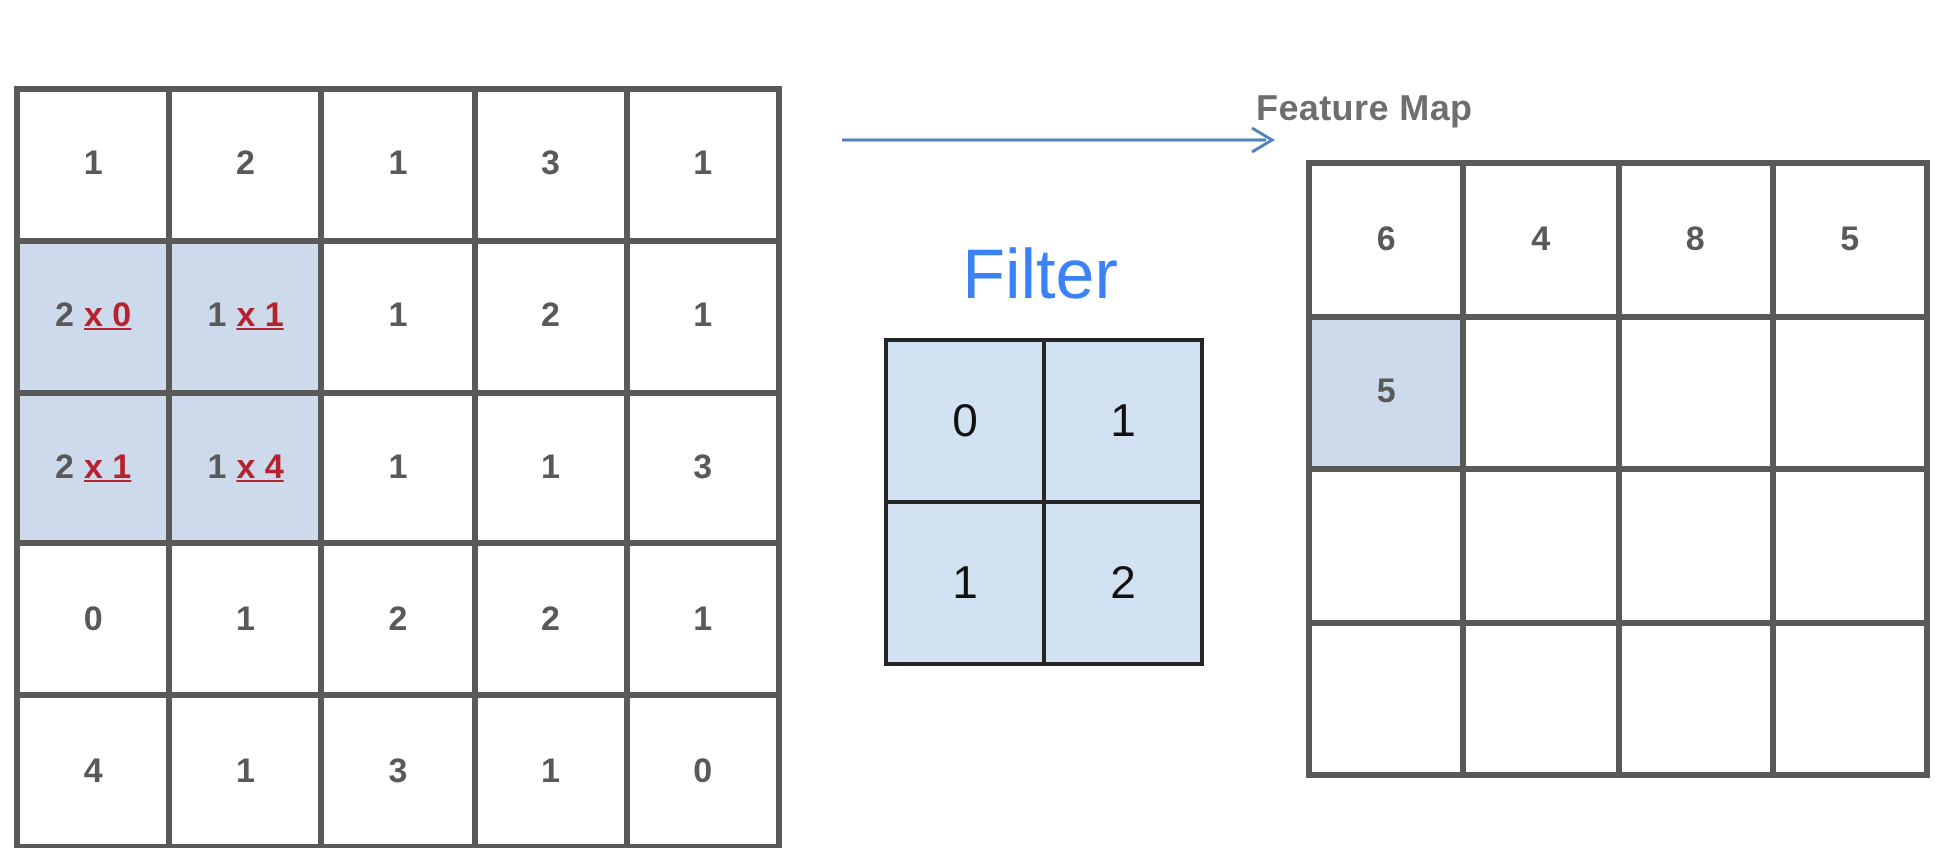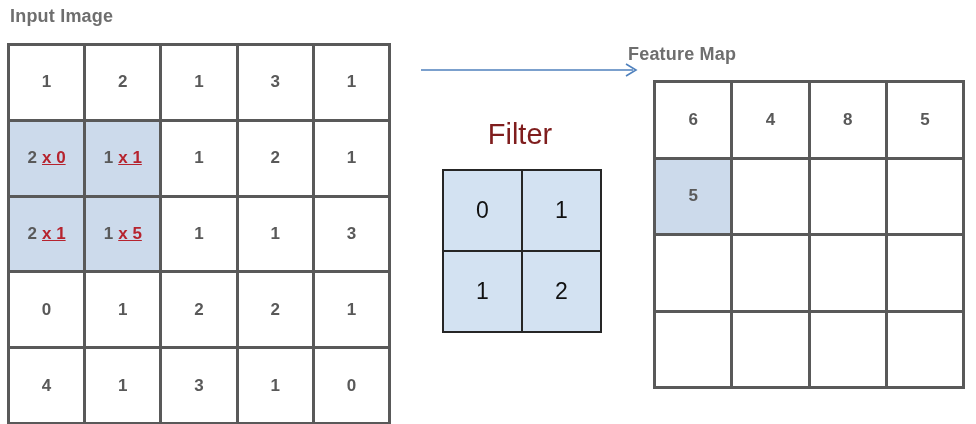--- a/index.html
+++ b/index.html
@@ -23,23 +23,23 @@
     letter-spacing: 0.2px;
   }
   #input-label  { left: 10px;  top: 6px;  }
   #feature-label{ left: 628px; top: 44px; }
   #filter-title {
     position: absolute;
     left: 442px;
     top: 118px;
     width: 156px;
     text-align: center;
-    font-size: 29px;
+    font-size: 35px;
     font-weight: 400;
-    color: #7f1d1d;
+    color: #3b82f6;
   }
   .grid {
     position: absolute;
     display: grid;
   }
   
   .gray-grid {
     background: #595959;
     gap: 3px;
     padding: 3px;
@@ -92,21 +92,20 @@
     position: absolute;
     left: 420px; top: 61px;
     width: 222px; height: 18px;
   }
 </style>
 </head>
 <body>
 
 <div id="canvas">
 
-  <div class="section-label" id="input-label">Input Image</div>
 
   <div class="grid gray-grid" id="input-grid">
       <div class="cell">1</div>
       <div class="cell">2</div>
       <div class="cell">1</div>
       <div class="cell">3</div>
       <div class="cell">1</div>
       <div class="cell hl">
         <span class="val">2</span>
         <span class="mult">x 0</span>
@@ -117,21 +116,21 @@
       </div>
       <div class="cell">1</div>
       <div class="cell">2</div>
       <div class="cell">1</div>
       <div class="cell hl">
         <span class="val">2</span>
         <span class="mult">x 1</span>
       </div>
       <div class="cell hl">
         <span class="val">1</span>
-        <span class="mult">x 5</span>
+        <span class="mult">x 4</span>
       </div>
       <div class="cell">1</div>
       <div class="cell">1</div>
       <div class="cell">3</div>
       <div class="cell">0</div>
       <div class="cell">1</div>
       <div class="cell">2</div>
       <div class="cell">2</div>
       <div class="cell">1</div>
       <div class="cell">4</div>

